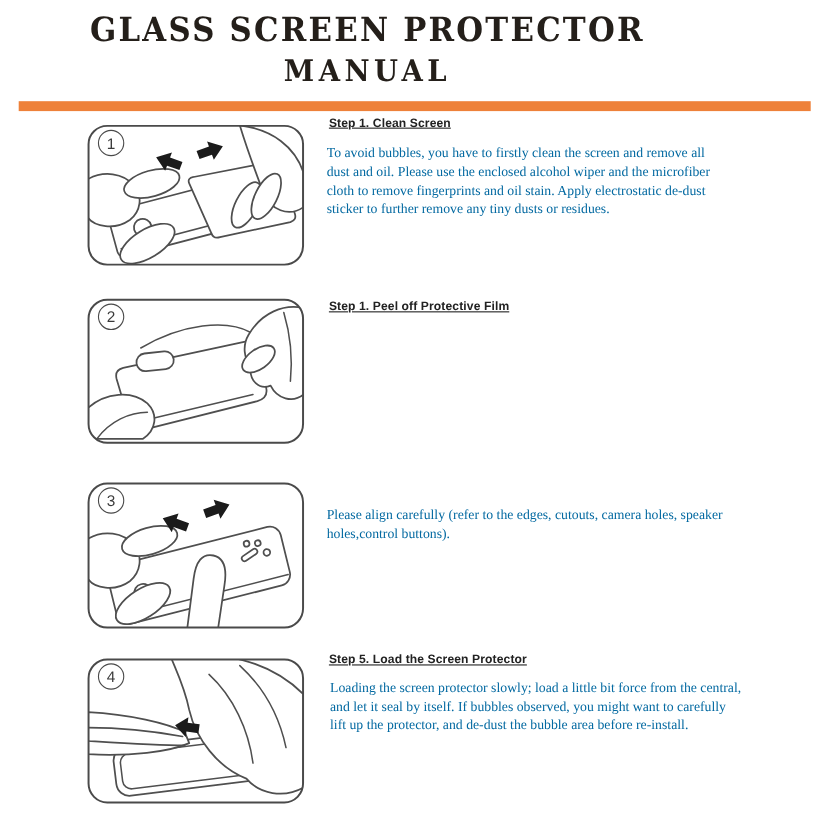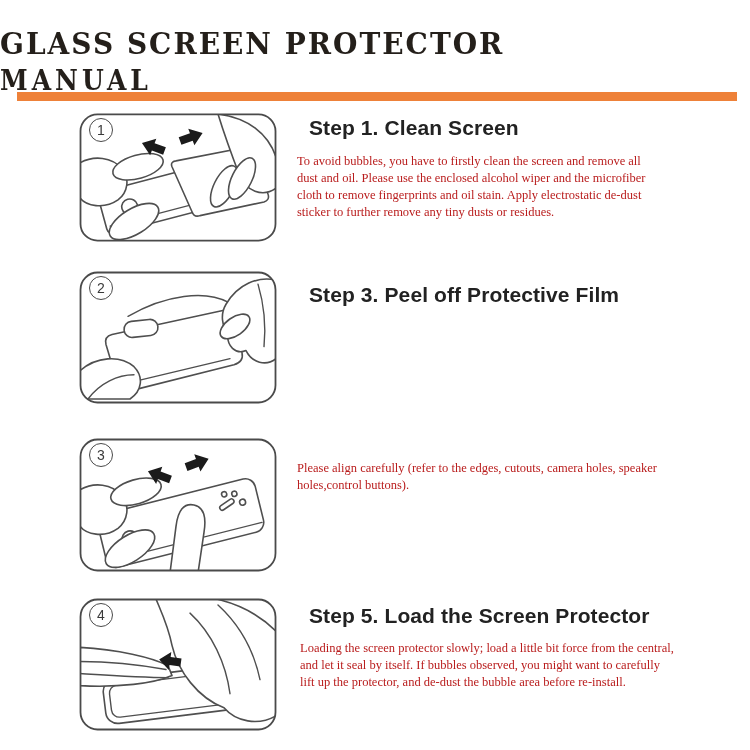--- a/index.html
+++ b/index.html
@@ -1,21 +1,21 @@
 <!DOCTYPE html>
 <html><head>
 <meta charset="utf-8">
 <style>
   html,body{margin:0;padding:0;background:#ffffff;}
   #page{
     position:relative;width:750px;height:750px;background:#ffffff;overflow:hidden;
     font-family:"Liberation Sans",sans-serif;
   }
   
-  #title-block{position:absolute;top:28px;left:0;width:668px;text-align:left;}
+  #title-block{position:absolute;top:12px;left:0;width:668px;text-align:center;}
   .title-line1{
     font-family:"DejaVu Serif",serif;font-weight:700;font-size:28px;
     letter-spacing:2px;color:#241f1a;line-height:1.15;
     transform:scaleY(1.08);
   }
   .title-line2{
     font-family:"DejaVu Serif",serif;font-weight:700;font-size:25px;
     letter-spacing:4px;color:#241f1a;line-height:1.1;margin-top:7px;
     transform:scaleY(1.08);
   }
@@ -29,26 +29,26 @@
   .illu-box svg{display:block;width:100%;height:100%;}
   .badge{
     position:absolute;left:11px;top:6px;width:22px;height:22px;
     border:1.6px solid #4a4a4a;border-radius:50%;background:#fff;
     font-size:14px;line-height:22px;text-align:center;color:#3a3a3a;
     font-family:"Liberation Sans",sans-serif;
   }
   .step-text{position:absolute;left:297px;width:452px;}
   #text-1{top:104px;} #text-2{top:271px;} #text-3{top:433px;} #text-4{top:592px;}
   .step-heading{
-    margin:12px;font-size:21px;font-weight:700;color:#222222;
-    font-family:"Liberation Sans",sans-serif;letter-spacing:0.1px;
+    margin:2px;font-size:11px;font-weight:700;color:#222222;
+    font-family:"Liberation Sans",sans-serif;letter-spacing:0.1px;text-decoration:underline;
   }
   .step-body{
     margin:0;font-family:"Liberation Serif",serif;font-size:12.5px;
-    line-height:17px;color:#b91c1c;white-space:pre-line;
+    line-height:17px;color:#0369a1;white-space:pre-line;
   }
   #text-1 .step-body{margin-top:13px;}
   #text-2 .step-body{margin-top:16px;}
   #text-3 .step-body{margin-top:27px;}
   #text-4 .step-body{margin-top:11px;padding-left:3px;}
   
   .art{fill:#ffffff;stroke:#4f4f4f;stroke-width:1.6;stroke-linejoin:round;stroke-linecap:round;}
   .frame{fill:none;stroke:#4a4a4a;stroke-width:1.8;}
   .thin{fill:none;stroke:#4f4f4f;stroke-width:1.4;}
   .arrow{fill:#1b1b1b;stroke:none;}
@@ -127,21 +127,21 @@
           <path d="M2,100 C18,86 42,84 56,96 C66,106 64,120 52,128 L2,128 Z"></path>
           <path class="thin" d="M10,128 C22,112 40,104 56,104"></path>
         </g>
       </g>
       <rect class="frame" x="2.5" y="2.5" width="195" height="129" rx="17"></rect>
     </svg>
     <div class="badge">2</div>
   </div>
 
   <div class="step-text" id="text-2">
-    <h2 class="step-heading">Step 3. Peel off Protective Film</h2>
+    <h2 class="step-heading">Step 1. Peel off Protective Film</h2>
   </div>
 
   <div class="illu-box" id="illu-3">
     <svg viewBox="0 0 200 134" preserveAspectRatio="none">
       <defs>
           <clipPath id="c3">
             <rect x="2.5" y="2.5" width="195" height="129" rx="17"></rect>
           </clipPath>
         </defs>
       <g clip-path="url(#c3)">

